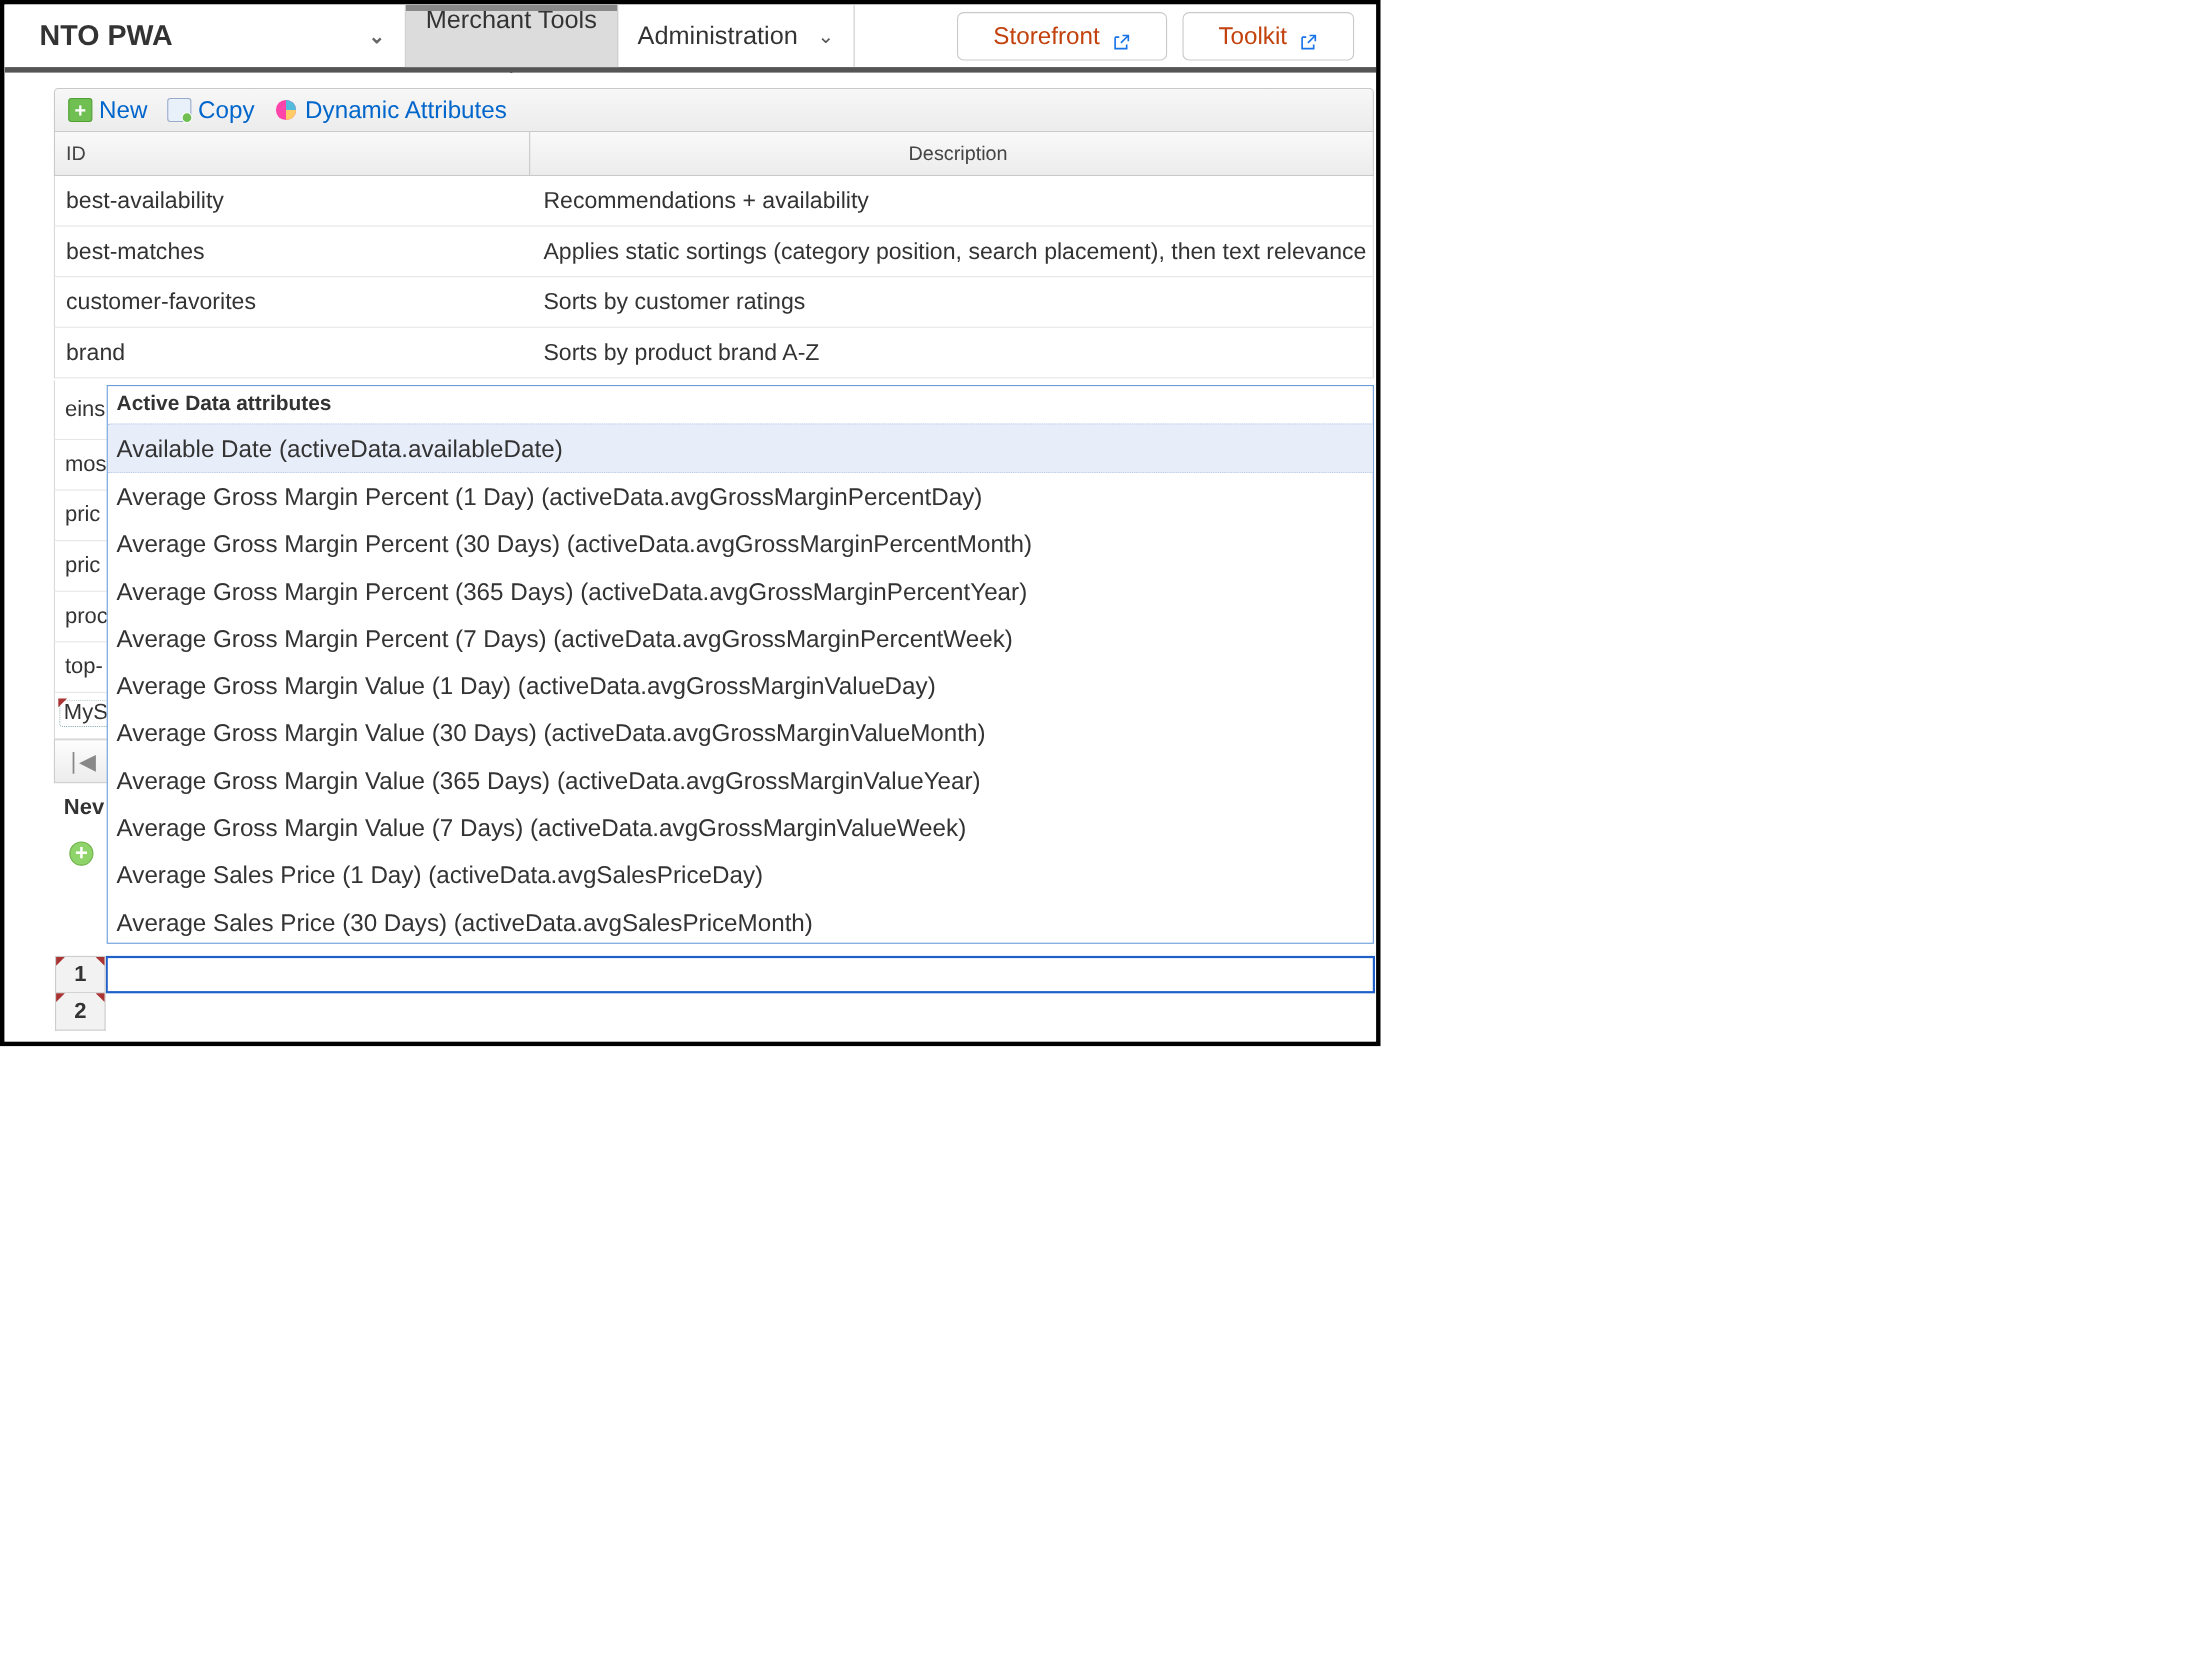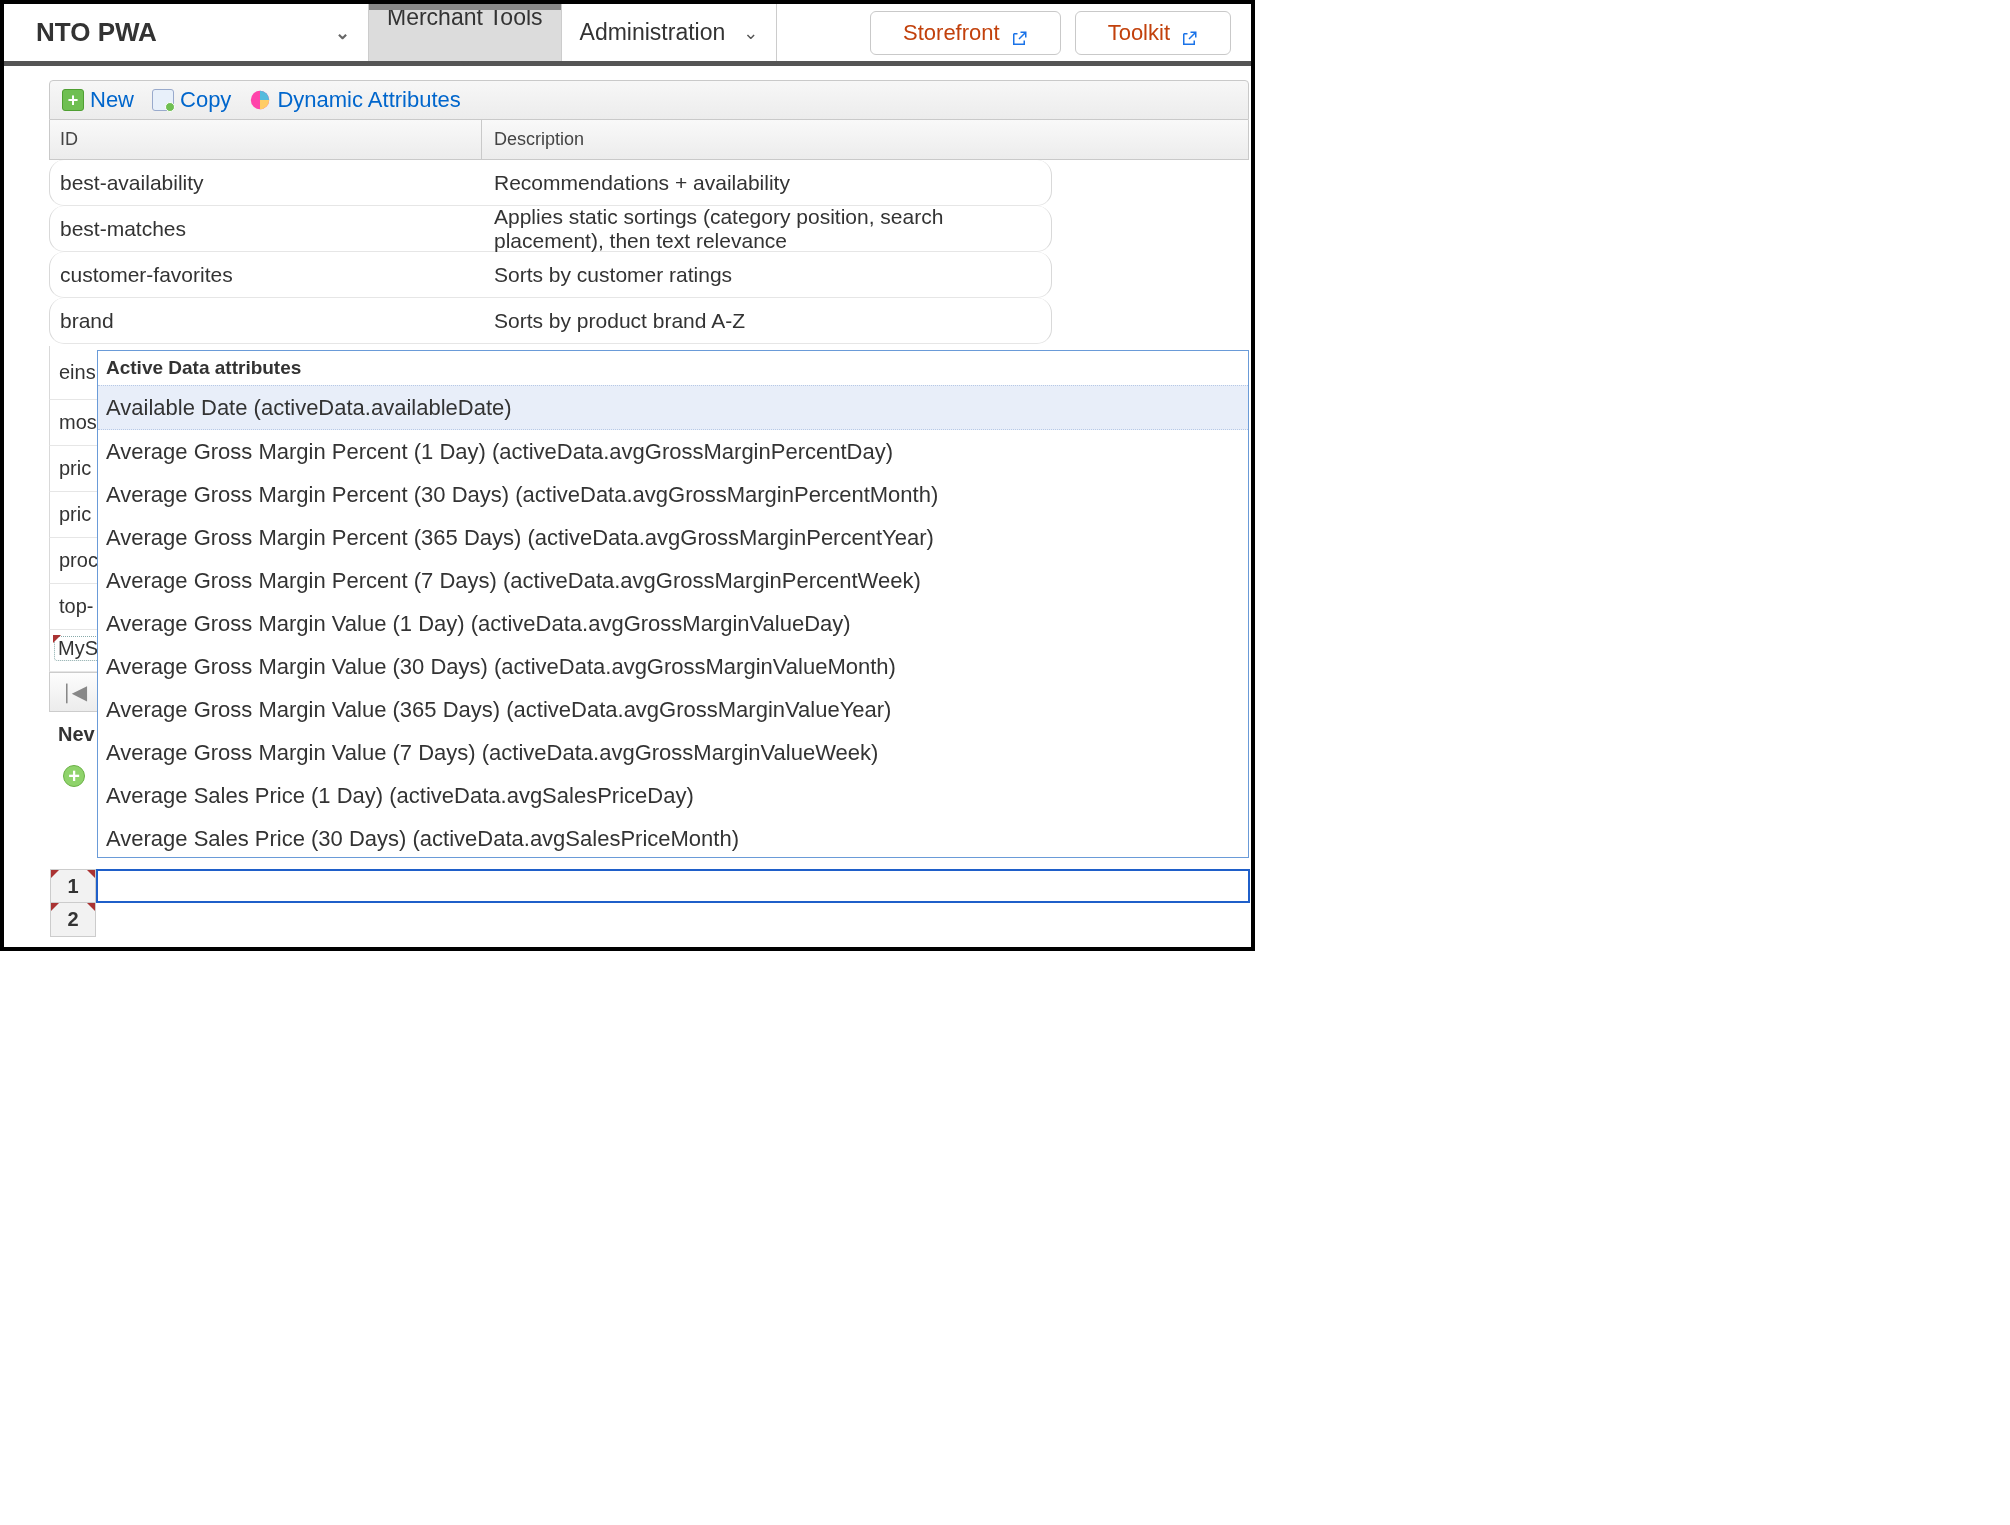--- a/index.html
+++ b/index.html
@@ -105,34 +105,33 @@
     background: linear-gradient(#f9f9f9,#ececec);
     border: 1px solid #c9c9c9;
     border-top: none;
     width: 1200px;
     height: 40px;
     align-items: center;
     font-size: 18px;
     color: #444;
   }
   .th-id { width: 432px; padding-left: 10px; border-right: 1px solid #c9c9c9; height:100%; display:flex; align-items:center;}
-  .th-desc { flex:1; padding-left: 12px; }
+  .th-desc { flex:1; padding-left: 12px; text-align: center; }
 
   
   .trow {
     display:flex;
     border-left:1px solid #d9d9d9;
     border-right:1px solid #d9d9d9;
     border-bottom:1px solid #e6e6e6;
-    width:1003px;
+    width:1200px;
     height:46px;
     align-items:center;
     font-size:21px;
     color:#333;
-    border-radius:15px;
   }
   .td-id { width:432px; padding-left:10px; }
   .td-desc { flex:1; padding-left:12px; }
   .mysr-peek {
     border:1px dotted #8aa; border-radius:3px; padding:0 3px;
     position:absolute; top:6px; left:4px;
   }
   .mysr-peek::before { content:''; position:absolute; left:-2px; top:-2px; width:0; height:0; border-top:8px solid #a33; border-right:8px solid transparent; }
 
   

